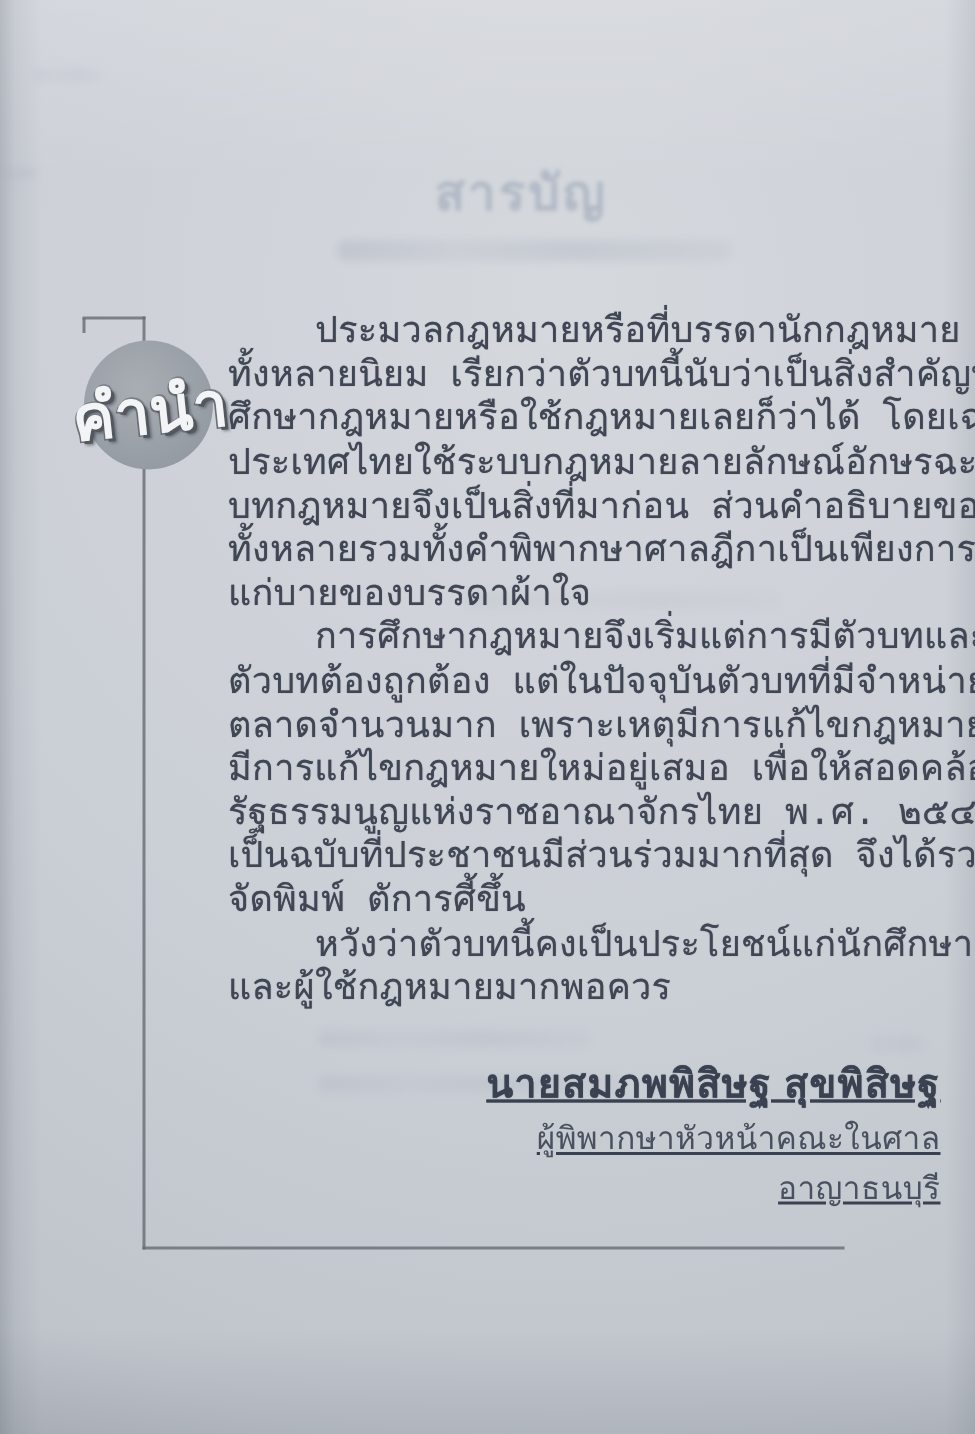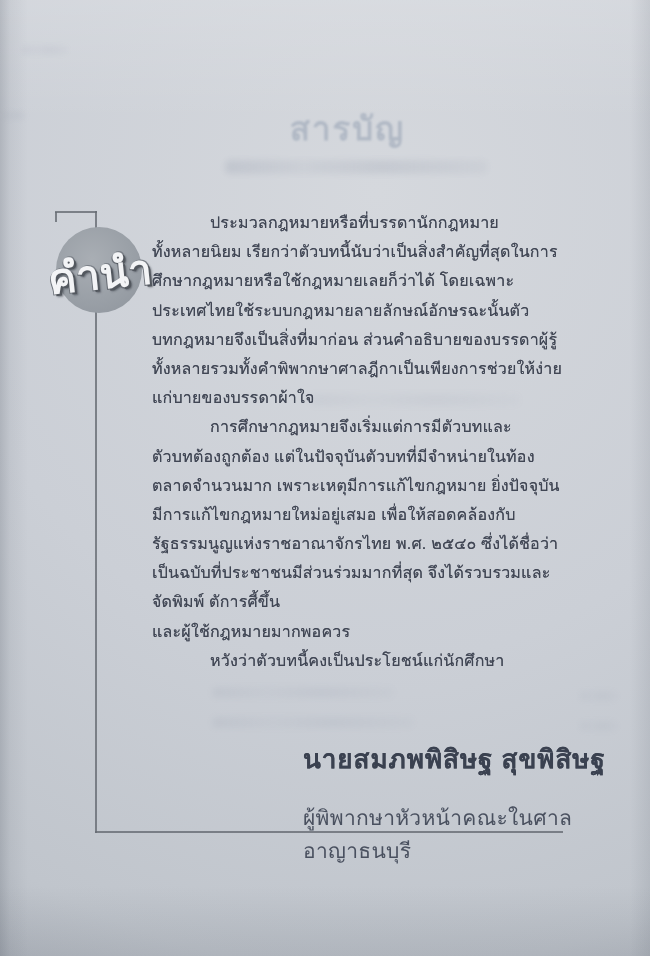--- a/index.html
+++ b/index.html
@@ -43,34 +43,35 @@
   }
   .badge-label{
     position:absolute;left:-8px;top:14px;width:102px;text-align:center;
     font-size:42px;font-weight:bold;color:#f3f4f6;transform:rotate(-6deg);
     text-shadow:2px 2px 0 #53585f, -1px 1px 0 #6a6f77, 1px -1px 0 #7b8088, 3px 3px 2px rgba(58,63,73,.55);
   }
 
   
   .bodytext{
     position:absolute;left:152px;top:208px;width:474px;z-index:4;
-    font-size:16px;line-height:29.2px;color:#404654;letter-spacing:.2px;
+    font-size:24px;line-height:29.2px;color:#404654;letter-spacing:.2px;
     text-shadow:0 0 .6px rgba(64,70,84,.75);
+    font-family:Liberation Mono, monospace;
   }
   .line{height:29.2px;white-space:nowrap;}
   .indent{padding-left:58px;}
 
   
   .sig{
-    position:absolute;left:303px;top:738px;width:324px;text-align:left;
-    color:#3a4150;z-index:4;
+    position:absolute;left:303px;top:701px;width:324px;text-align:right;
+    color:#3a4150;z-index:4;text-decoration:underline;
   }
   .sig-name{font-size:26px;font-weight:bold;letter-spacing:1px;
             text-shadow:0 0 .6px rgba(55,61,73,.8);}
-  .sig-title{margin-top:22px;font-size:21px;color:#49505f;letter-spacing:.3px;}
+  .sig-title{margin-top:0;font-size:21px;color:#49505f;letter-spacing:.3px;}
 </style>
 </head>
 <body>
 
 <div class="page">
 
   <div class="ghost-title">สารบัญ</div>
   <div class="smudge" style="left:225px;top:160px;width:263px;height:14px;opacity:.45;"></div>
   <div class="smudge" style="left:22px;top:46px;width:46px;height:8px;opacity:.28;"></div>
   <div class="smudge" style="left:4px;top:112px;width:22px;height:7px;opacity:.28;"></div>
@@ -97,22 +98,22 @@
     <div class="line">บทกฎหมายจึงเป็นสิ่งที่มาก่อน  ส่วนคำอธิบายของบรรดาผู้รู้</div>
     <div class="line">ทั้งหลายรวมทั้งคำพิพากษาศาลฎีกาเป็นเพียงการช่วยให้ง่าย</div>
     <div class="line">แก่บายของบรรดาผ้าใจ</div>
     <div class="line indent">การศึกษากฎหมายจึงเริ่มแต่การมีตัวบทและ</div>
     <div class="line">ตัวบทต้องถูกต้อง  แต่ในปัจจุบันตัวบทที่มีจำหน่ายในท้อง</div>
     <div class="line">ตลาดจำนวนมาก เพราะเหตุมีการแก้ไขกฎหมาย ยิ่งปัจจุบัน</div>
     <div class="line">มีการแก้ไขกฎหมายใหม่อยู่เสมอ  เพื่อให้สอดคล้องกับ</div>
     <div class="line">รัฐธรรมนูญแห่งราชอาณาจักรไทย พ.ศ. ๒๕๔๐ ซึ่งได้ชื่อว่า</div>
     <div class="line">เป็นฉบับที่ประชาชนมีส่วนร่วมมากที่สุด  จึงได้รวบรวมและ</div>
     <div class="line">จัดพิมพ์ ตัการศี้ขึ้น</div>
+    <div class="line indent">หวังว่าตัวบทนี้คงเป็นประโยชน์แก่นักศึกษา</div>
     <div class="line">และผู้ใช้กฎหมายมากพอควร</div>
-    <div class="line indent">หวังว่าตัวบทนี้คงเป็นประโยชน์แก่นักศึกษา</div>
   </div>
 
   <div class="sig">
     <div class="sig-name">นายสมภพพิสิษฐ  สุขพิสิษฐ</div>
     <div class="sig-title">ผู้พิพากษาหัวหน้าคณะในศาลอาญาธนบุรี</div>
   </div>
 
 </div>
 
 </body></html>

